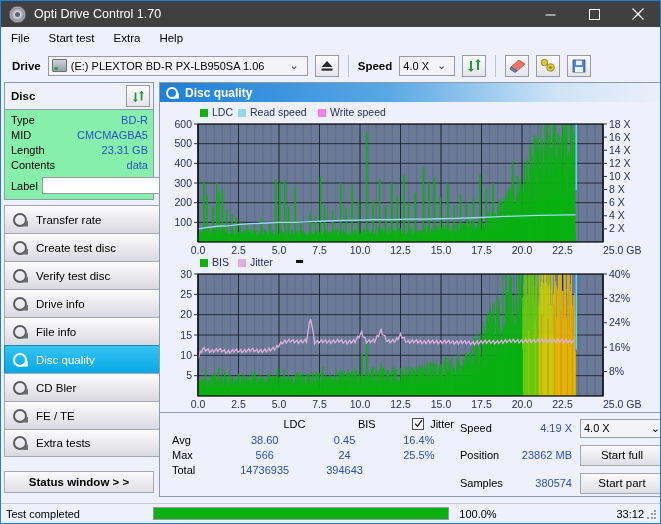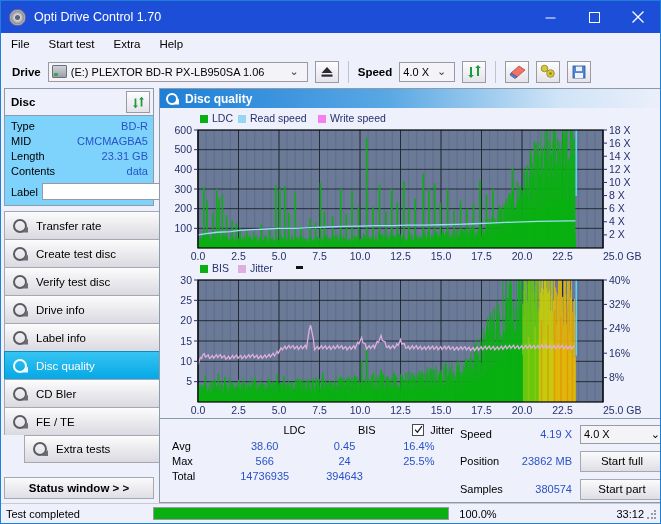--- a/index.html
+++ b/index.html
@@ -16,22 +16,22 @@
     width: 661px;
     height: 524px;
     overflow: hidden;
     background: #eef0fb;
     border: 1px solid #1d7fd6;
     box-sizing: border-box;
   }
 
   
   .titlebar {
-    height: 32px;
-    background: #1d4ed8;
+    height: 26px;
+    background: #404040;
     display: flex;
     align-items: center;
     padding: 0 0 0 8px;
     box-sizing: border-box;
   }
   .title-icon {
     width: 17px; height: 17px;
     border-radius: 50%;
     background: radial-gradient(circle at 50% 50%, #ffffff 0%, #c9c9cf 35%, #8e8e9c 60%, #f2f2f5 78%, #9a9aa8 100%);
     border: 1px solid #6f6f80;
@@ -132,21 +132,21 @@
     padding: 0 0 0 0;
     height: 415px;
   }
   .sidebar {
     width: 155px;
     padding: 0 0 0 3px;
     box-sizing: border-box;
   }
   .disc-panel {
     border: 1px solid #8d9aa8;
-    background: #7dd3fc;
+    background: #86efac;
     width: 150px;
     box-sizing: border-box;
   }
   .disc-head {
     display: flex; align-items: center;
     justify-content: space-between;
     padding: 2px 3px 2px 6px;
     border-bottom: 1px solid #8d9aa8;
     background: #eef0fb;
   }
@@ -186,21 +186,21 @@
     width: 172px;
     display: flex; align-items: center;
     gap: 9px;
     padding-left: 8px;
     box-sizing: border-box;
     background: linear-gradient(#fcfcfd, #d9d9e0);
     border: 1px solid #a7a7b2;
     border-bottom: none;
     font-size: 11.5px;
   }
-  .navitem:last-child { border-bottom: 1px solid #a7a7b2; margin-left: 20px; }
+  .navitem:last-child { border-bottom: 1px solid #a7a7b2; }
   .navitem.active {
     background: linear-gradient(#36c4f2, #05a8e6);
     color: #fff;
     border-color: #0b8cc4;
   }
   .nav-ico {
     width: 14px; height: 14px; border-radius: 50%;
     border: 2.5px solid #5b5b63;
     box-sizing: border-box;
     position: relative;
@@ -482,21 +482,21 @@
         <div class="navitem">
           <span class="nav-ico"></span>
           <span>Verify test disc</span>
         </div>
         <div class="navitem">
           <span class="nav-ico"></span>
           <span>Drive info</span>
         </div>
         <div class="navitem">
           <span class="nav-ico"></span>
-          <span>Label info</span>
+          <span>File info</span>
         </div>
         <div class="navitem active">
           <span class="nav-ico"></span>
           <span>Disc quality</span>
         </div>
         <div class="navitem">
           <span class="nav-ico"></span>
           <span>CD Bler</span>
         </div>
         <div class="navitem">

